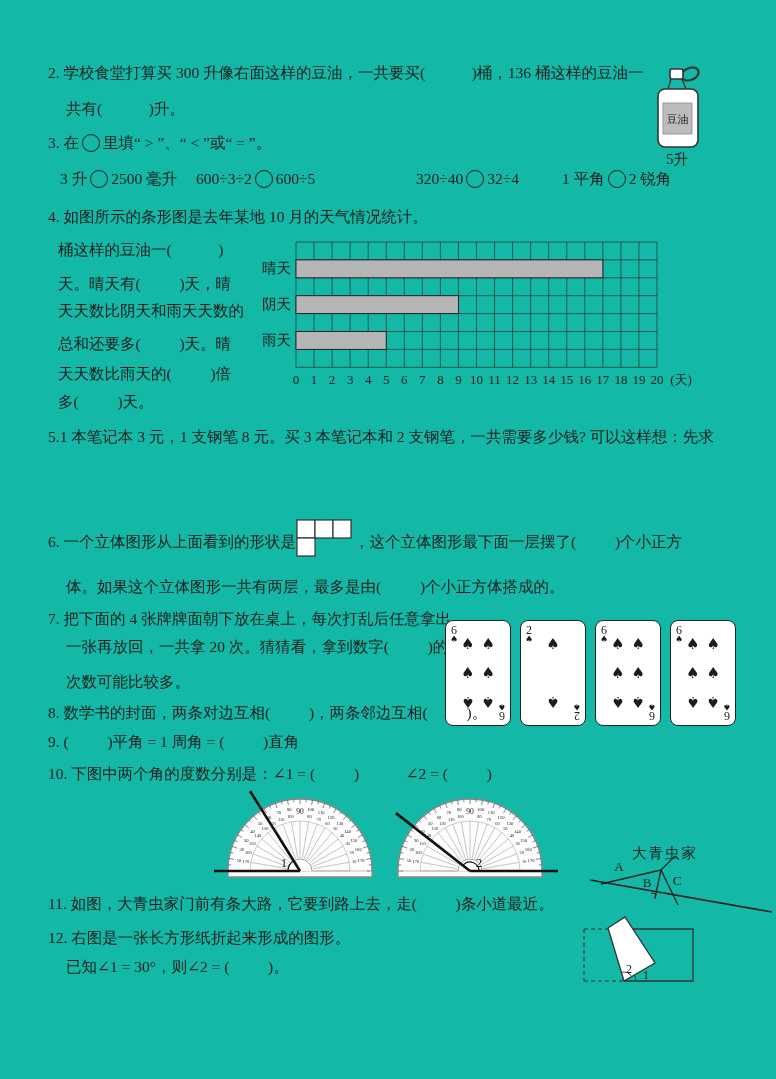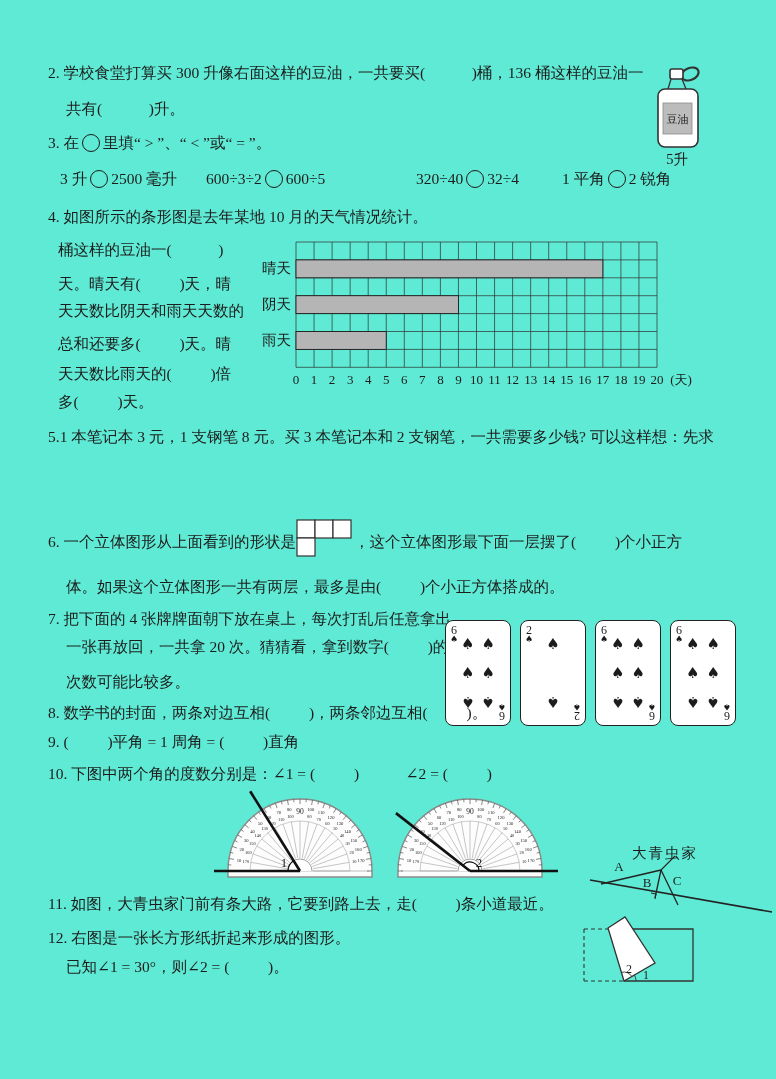--- a/index.html
+++ b/index.html
@@ -1,16 +1,16 @@
 <!DOCTYPE html>
 <html><head>
 <meta charset="utf-8">
 <style>
   html,body{margin:0;padding:0;background:#e8e8e8;}
-  .page{position:relative;width:776px;height:1079px;background:#5eead4;margin:0 auto;
+  .page{position:relative;width:776px;height:1079px;background:#14b8a6;margin:0 auto;
         font-family:"Liberation Serif","DejaVu Serif",serif;color:#1c1c1c;overflow:hidden;}
   .t{position:absolute;white-space:pre;font-size:15.5px;line-height:1.15;}
   .circle{display:inline-block;width:16px;height:16px;border:1.3px solid #1c1c1c;border-radius:50%;
           vertical-align:-4px;margin:0 3px;}
   .fig{position:absolute;}
   svg text{font-family:"Liberation Serif","DejaVu Serif",serif;fill:#1c1c1c;}
   
   #card-row{position:absolute;left:445px;top:620px;width:300px;height:108px;}
   .card{position:absolute;top:0;width:66px;height:106px;border:1.5px solid #222;border-radius:8px;
         background:#fff;box-sizing:border-box;}
@@ -36,21 +36,21 @@
     <path d="M21 15 L18 25 M32 15 L36 25" fill="none" stroke="#333" stroke-width="1.3"></path>
     <rect x="8" y="25" width="40" height="58" rx="7" fill="#fff" stroke="#333" stroke-width="1.6"></rect>
     <rect x="13" y="39" width="29" height="31" fill="#bcbcbc" stroke="#8a8a8a" stroke-width="0.8"></rect>
     <text x="27.5" y="59" text-anchor="middle" font-size="11">豆油</text>
     <text x="27" y="100" text-anchor="middle" font-size="14.5">5升</text>
   </svg>
 
   <div class="t" style="left:48px;top:134px"><span>3. 在</span><span class="circle"></span><span>里填“ &gt; ”、“ &lt; ”或“ = ”。</span></div>
 
   <div class="t" style="left:60px;top:170px"><span>3 升</span><span class="circle"></span><span>2500 毫升</span></div>
-  <div class="t" style="left:206px;top:170px"><span>600÷3÷2</span><span class="circle"></span><span>600÷5</span></div>
+  <div class="t" style="left:196px;top:170px"><span>600÷3÷2</span><span class="circle"></span><span>600÷5</span></div>
   <div class="t" style="left:416px;top:170px"><span>320÷40</span><span class="circle"></span><span>32÷4</span></div>
   <div class="t" style="left:562px;top:170px"><span>1 平角</span><span class="circle"></span><span>2 锐角</span></div>
 
   <div class="t" style="left:48px;top:208px">4. 如图所示的条形图是去年某地 10 月的天气情况统计。</div>
   <div class="t" style="left:58px;top:241px">桶这样的豆油一(            )</div>
   <div class="t" style="left:58px;top:275px">天。晴天有(          )天，晴</div>
   <div class="t" style="left:58px;top:302px">天天数比阴天和雨天天数的</div>
   <div class="t" style="left:58px;top:335px">总和还要多(          )天。晴</div>
   <div class="t" style="left:58px;top:365px">天天数比雨天的(          )倍</div>
   <div class="t" style="left:58px;top:393px">多(          )天。</div>

